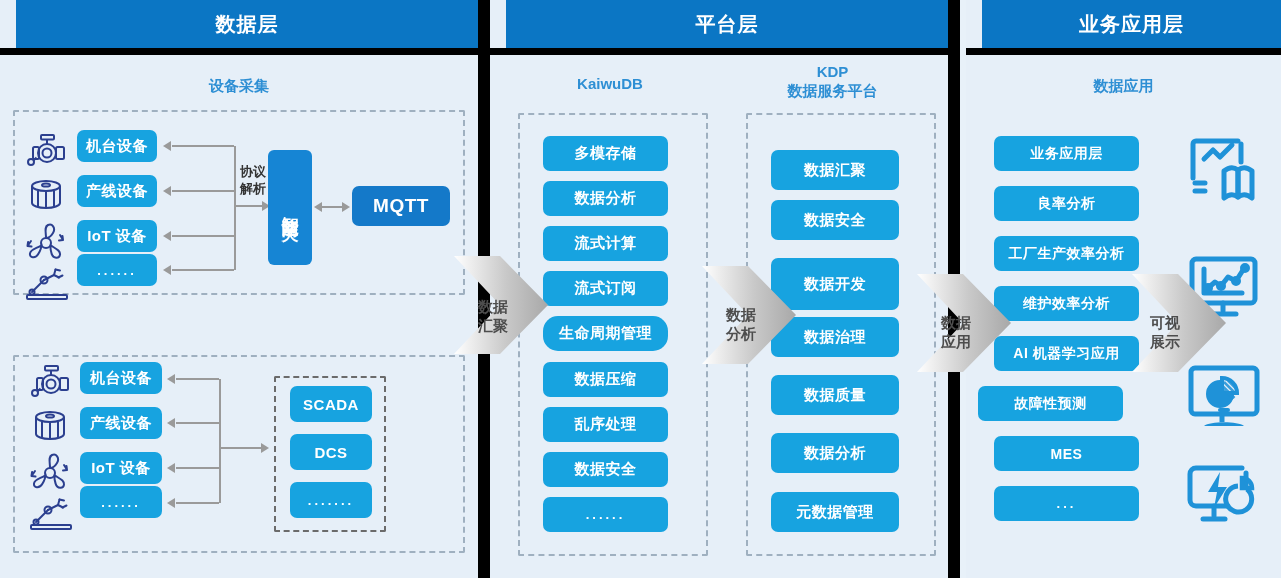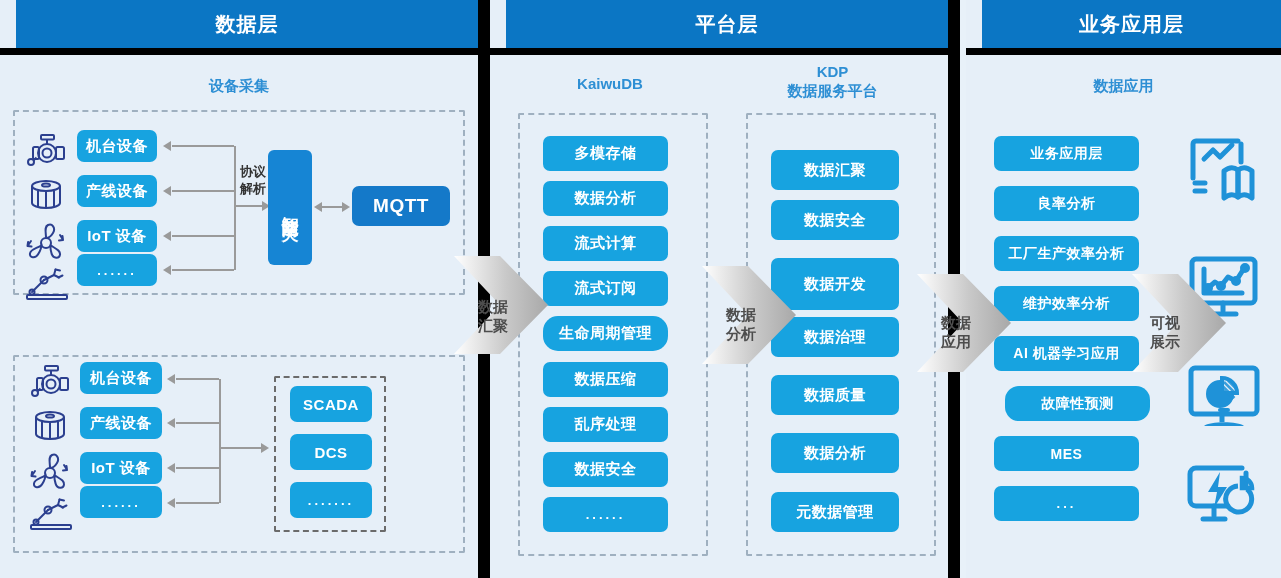--- a/index.html
+++ b/index.html
@@ -290,21 +290,21 @@
       <span>业务应用层</span>
     </div>
     <div class="hdr-rule"></div>
     <div class="subttl" style="left:0;right:0;top:76px;">数据应用</div>
 
     <div class="chip sm" style="left:28px;top:136px;width:145px;height:35px;">业务应用层</div>
     <div class="chip sm" style="left:28px;top:186px;width:145px;height:35px;">良率分析</div>
     <div class="chip sm" style="left:28px;top:236px;width:145px;height:35px;">工厂生产效率分析</div>
     <div class="chip sm" style="left:28px;top:286px;width:145px;height:35px;text-align:right;">维护效率分析</div>
     <div class="chip sm" style="left:28px;top:336px;width:145px;height:35px;">AI 机器学习应用</div>
-    <div class="chip sm" style="left:39px;top:386px;width:145px;height:35px;border-radius:14px;">故障性预测</div>
+    <div class="chip sm" style="left:12px;top:386px;width:145px;height:35px;">故障性预测</div>
     <div class="chip sm" style="left:28px;top:436px;width:145px;height:35px;">MES</div>
     <div class="chip dots" style="left:28px;top:486px;width:145px;height:35px;">...</div>
 
     <div class="icn" style="left:220px;top:133px;">
       <svg width="78" height="76" viewBox="0 0 78 76">
         <g fill="none" stroke="#1f92d8" stroke-width="5" stroke-linecap="round" stroke-linejoin="round">
           <path d="M52 8H10a3 3 0 0 0-3 3v34"></path>
           <path d="M55 11v18"></path>
           <path d="M18 26l9-9 7 7 12-12"></path>
           <path d="M9 50h10M9 58h10"></path>

